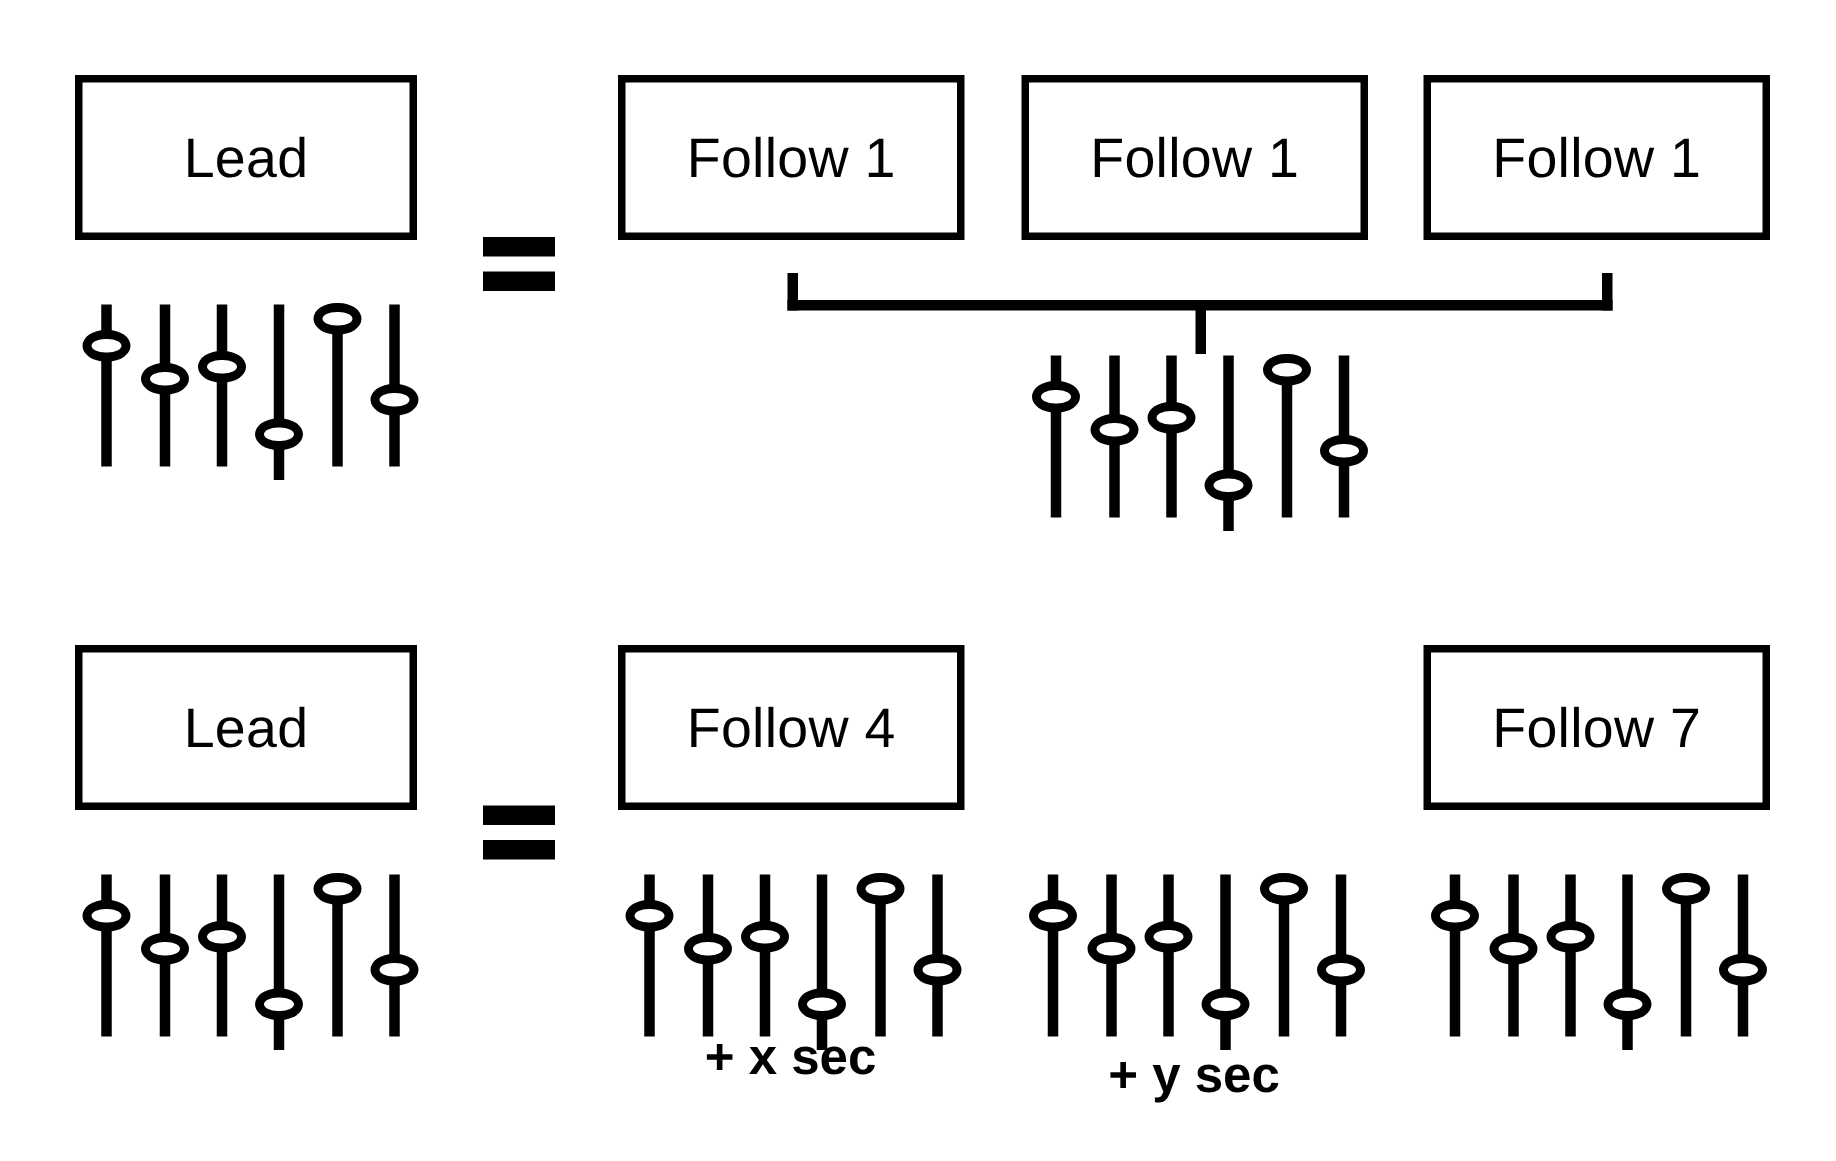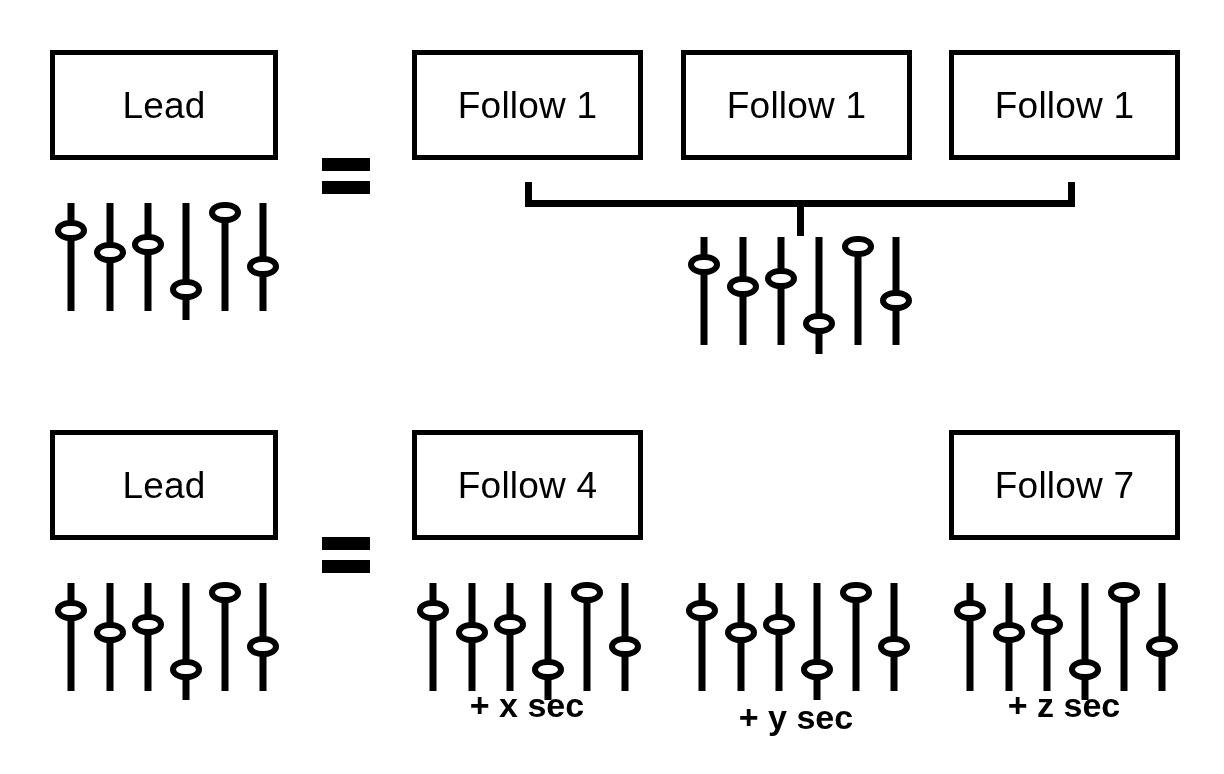--- a/index.html
+++ b/index.html
@@ -328,15 +328,14 @@
       </div>
       <div class="slider" style="left: 154.5px;">
         <div class="track"></div>
         <div class="knob" style="top: calc(8% - 10px);"></div>
       </div>
       <div class="slider" style="left: 192.833px;">
         <div class="track"></div>
         <div class="knob" style="top: calc(58% - 10px);"></div>
       </div>
     </div>
-  <div class="offset-caption" style="left:949px; top:686px;">+ z sec</div>
 
 </div>
 
 </body></html>

